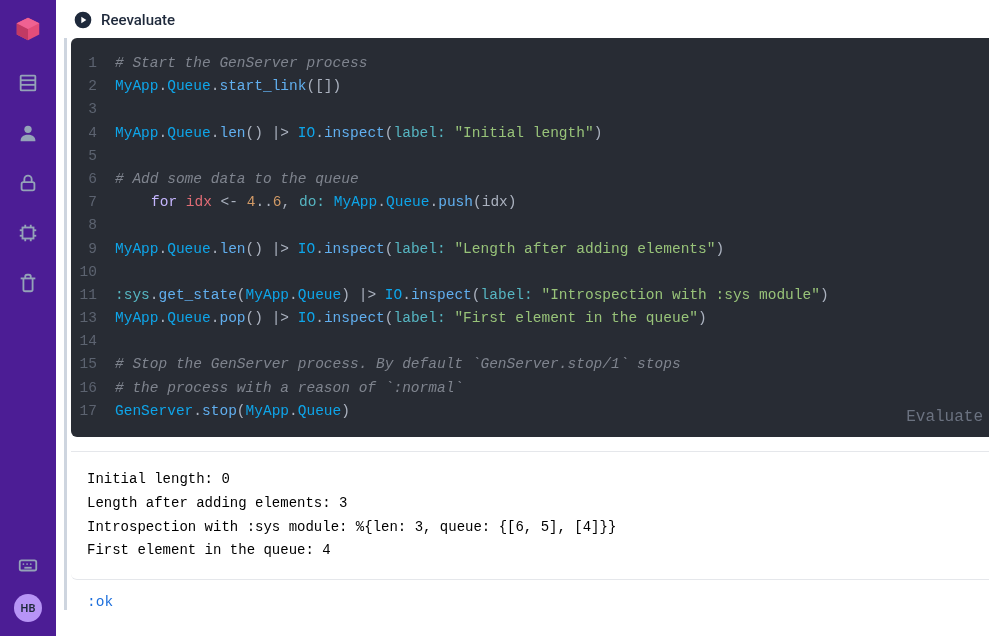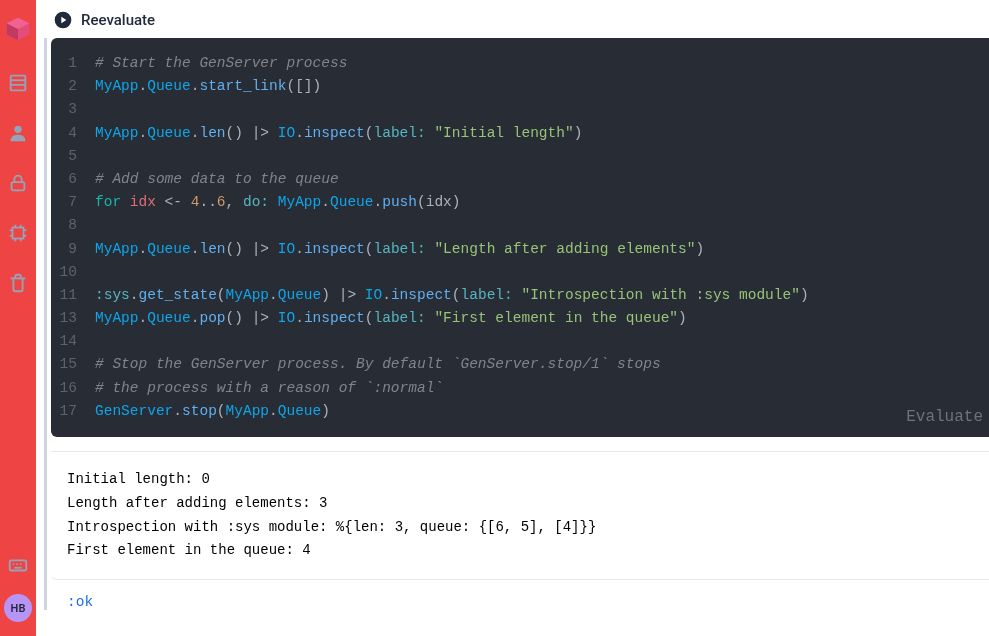--- a/index.html
+++ b/index.html
@@ -5,22 +5,22 @@
 * { margin: 0; padding: 0; box-sizing: border-box; }
 body {
   font-family: -apple-system, BlinkMacSystemFont, "Segoe UI", Roboto, sans-serif;
   background: #fff;
   width: 989px;
   height: 636px;
   overflow: hidden;
   display: flex;
 }
 .sidebar {
-  width: 36px;
-  background: #ef4444;
+  width: 56px;
+  background: #4c1d95;
   display: flex;
   flex-direction: column;
   align-items: center;
   padding-top: 12px;
   position: relative;
 }
 .logo {
   width: 30px; height: 30px;
   margin-bottom: 30px;
 }
@@ -47,21 +47,21 @@
   position:relative;
   overflow:hidden;
 }
 .line { display:flex; white-space:pre; }
 .gutter { width:44px; text-align:right; color:#5c6370; padding-right:18px; user-select:none; flex-shrink:0; }
 .code { color:#d4d8df; }
 .tok-comment { color:#7f848e; font-style:italic; }
 .tok-module { color:#0ea5e9; }
 .tok-func { color:#61afef; }
 .tok-punc { color:#abb2bf; }
-.tok-kw { color:#14b8a6; }
+.tok-kw { color:#c4b5fd;margin-left:36px; }
 .tok-atom { color:#56b6c2; }
 .tok-str { color:#98c379; }
 .tok-num { color:#d19a66; }
 .tok-var { color:#e06c75; }
 .eval-hint { position:absolute; right:6px; bottom:6px; color:#6b7280; font-size:16px; }
 
 .output-block {
   background:#fff;
   border:1px solid #e5e7eb;
   border-left:none;

